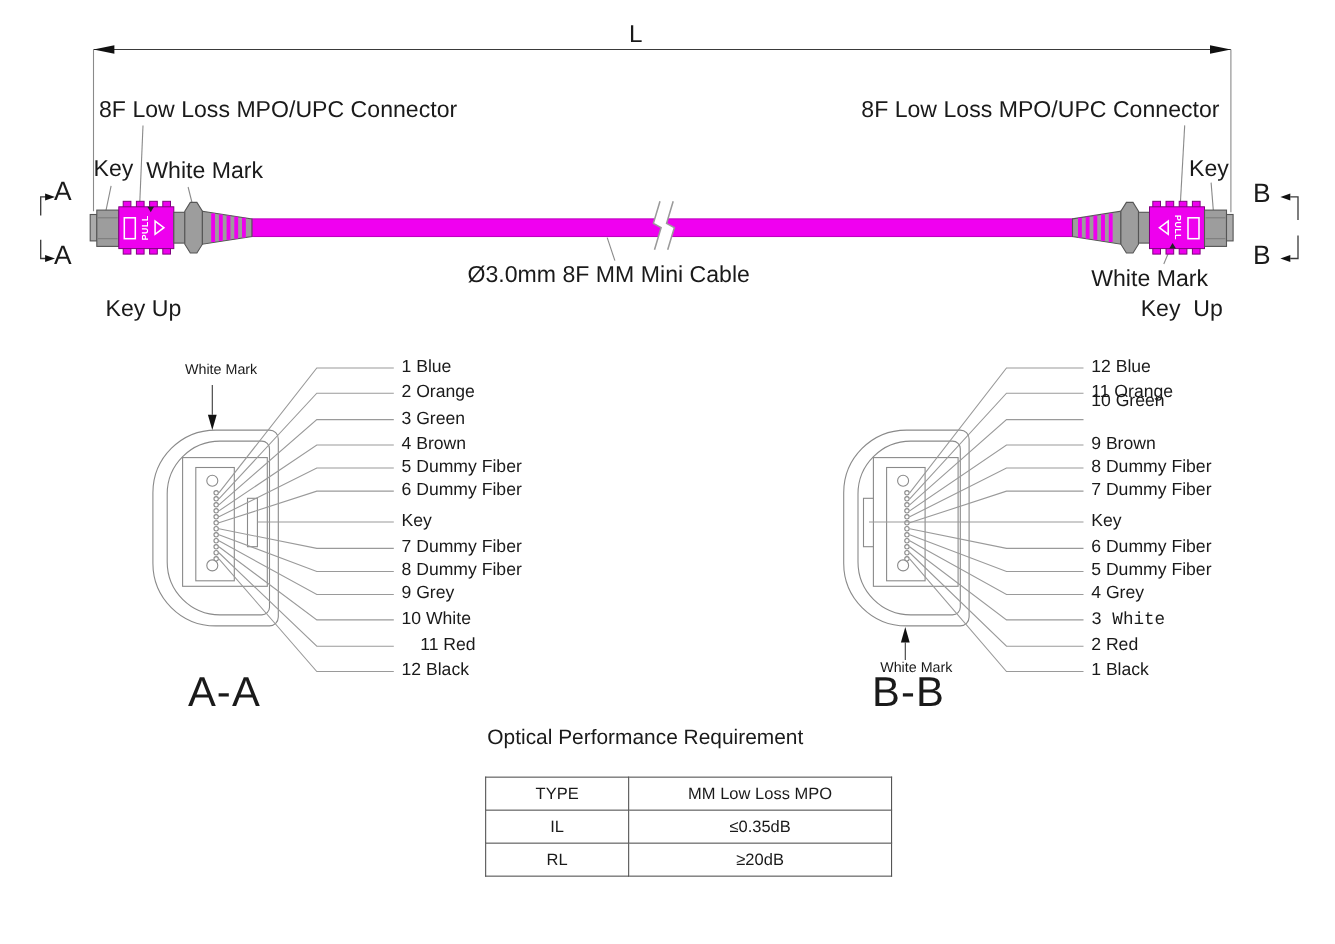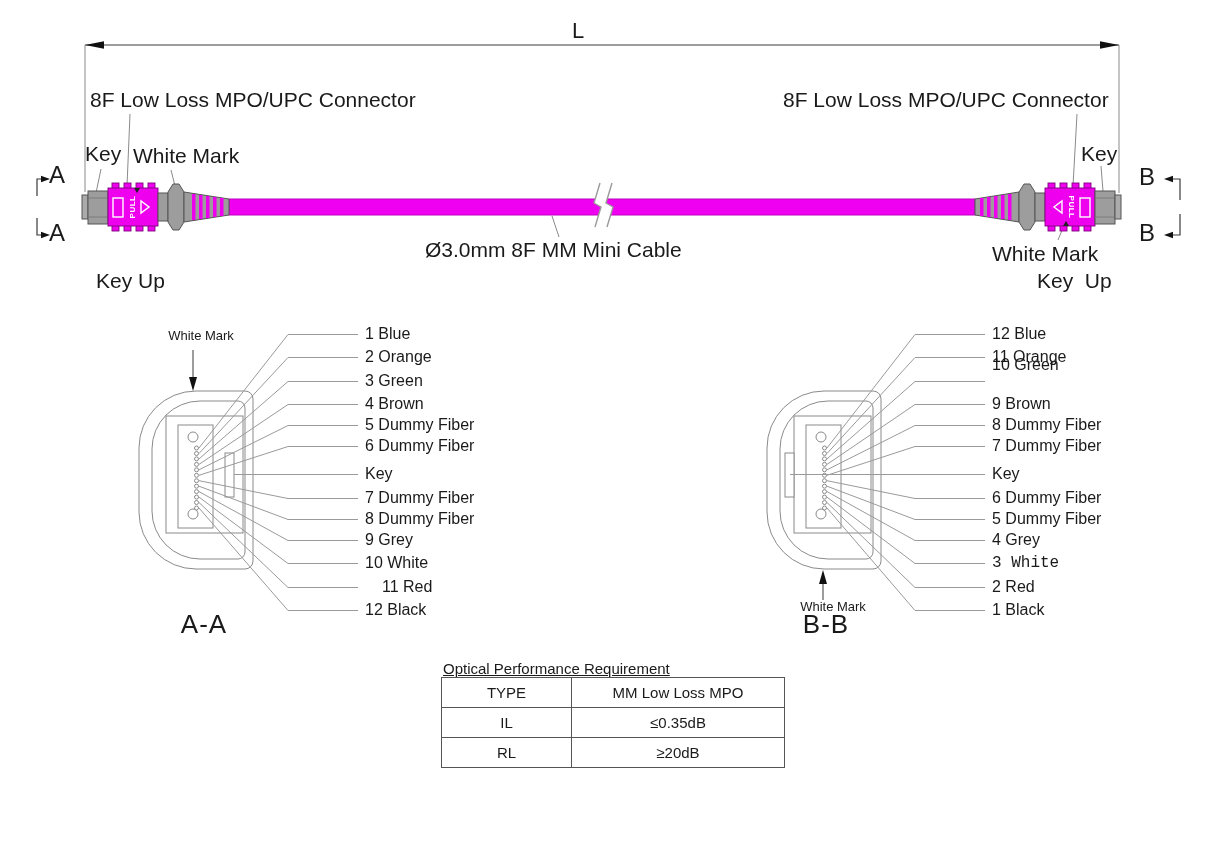--- a/index.html
+++ b/index.html
@@ -5,25 +5,25 @@
   html,body{margin:0;padding:0;background:#fff;}
   .stage{position:relative;width:1214px;height:858px;background:#fff;
          font-family:"Liberation Sans", sans-serif;color:#1a1a1a;overflow:hidden;}
   .stage svg{position:absolute;left:0;top:0;}
   .lbl{position:absolute;white-space:pre;line-height:1.05;}
   .t21{font-size:21px;}
   .t22{font-size:22px;}
   .t24{font-size:24px;}
   .t16{font-size:16px;}
   .t13{font-size:13px;}
-  .t34{font-size:26px;letter-spacing:1px;}
+  .t34{font-size:38px;letter-spacing:1px;}
   .ctr{text-align:center;}
   .perf{position:absolute;left:441px;top:660px;width:371px;}
-  .perf .ttl{font-size:15px;margin:0 0 0 2px;text-decoration:underline;}
-  .perf table{border-collapse:collapse;width:344px;table-layout:fixed;border-radius:16px;}
+  .perf .ttl{font-size:19px;margin:0 0 24px 2px;}
+  .perf table{border-collapse:collapse;width:370px;table-layout:fixed;border-radius:16px;}
   .perf td{border:1px solid #555;height:29px;text-align:center;vertical-align:middle;
            font-size:15px;padding:0;}
   .perf td.c1{width:129px;}
 </style>
 </head>
 <body>
 
 <div class="stage">
 
 <svg width="1214" height="858" viewBox="0 0 1214 858">

